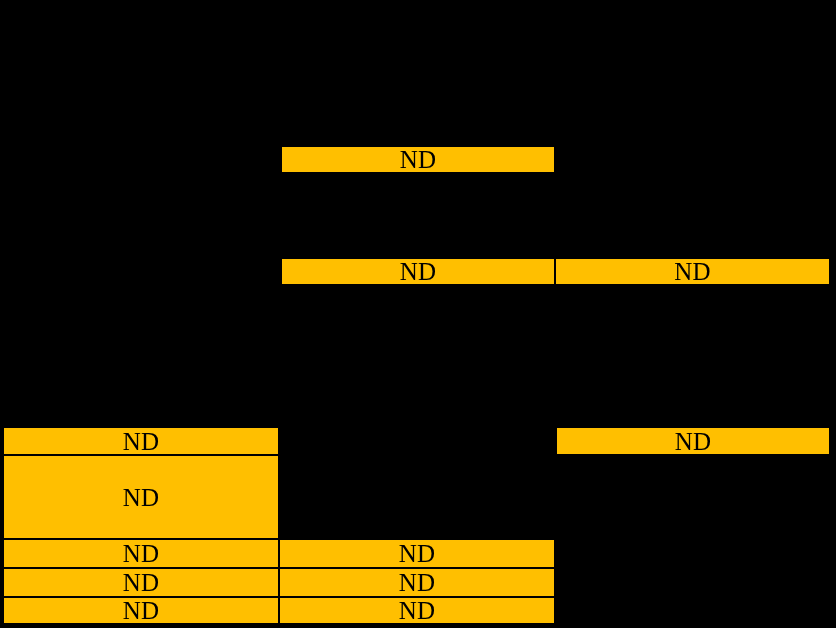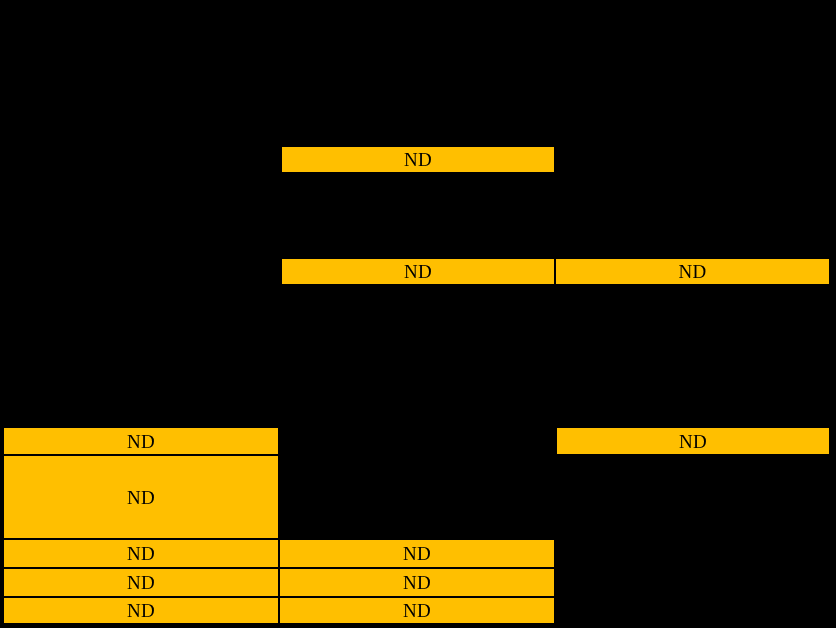--- a/index.html
+++ b/index.html
@@ -17,21 +17,21 @@
   }
   .block {
     position: absolute;
     box-sizing: border-box;
     background: #FFBF00;
     border: 1px solid #000000;
     color: #000000;
     display: flex;
     align-items: center;
     justify-content: center;
-    font-size: 19px;
+    font-size: 25px;
     line-height: 1;
     letter-spacing: 0.2px;
     white-space: nowrap;
     overflow: hidden;
   }
   .block span {
     pointer-events: none;
   }
 </style>
 </head>

